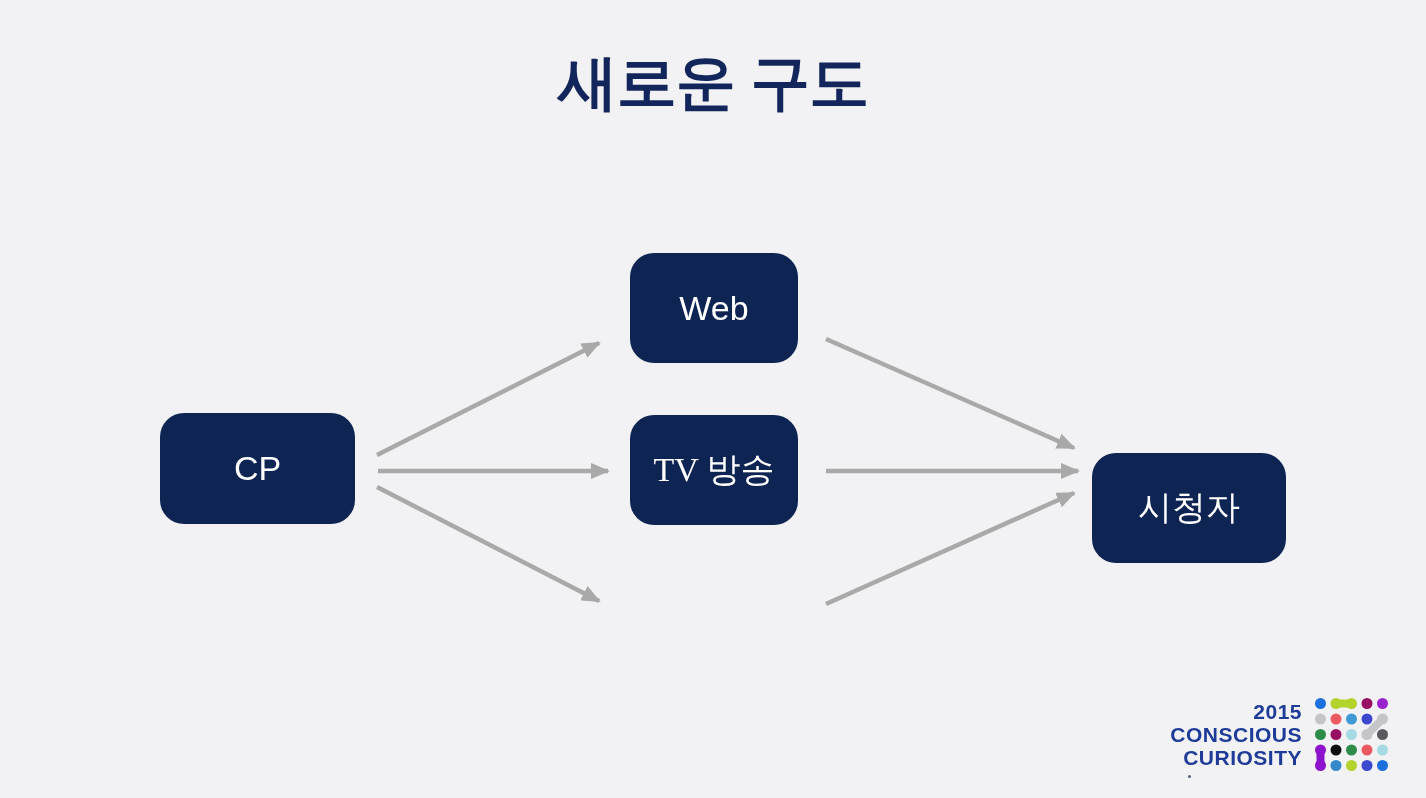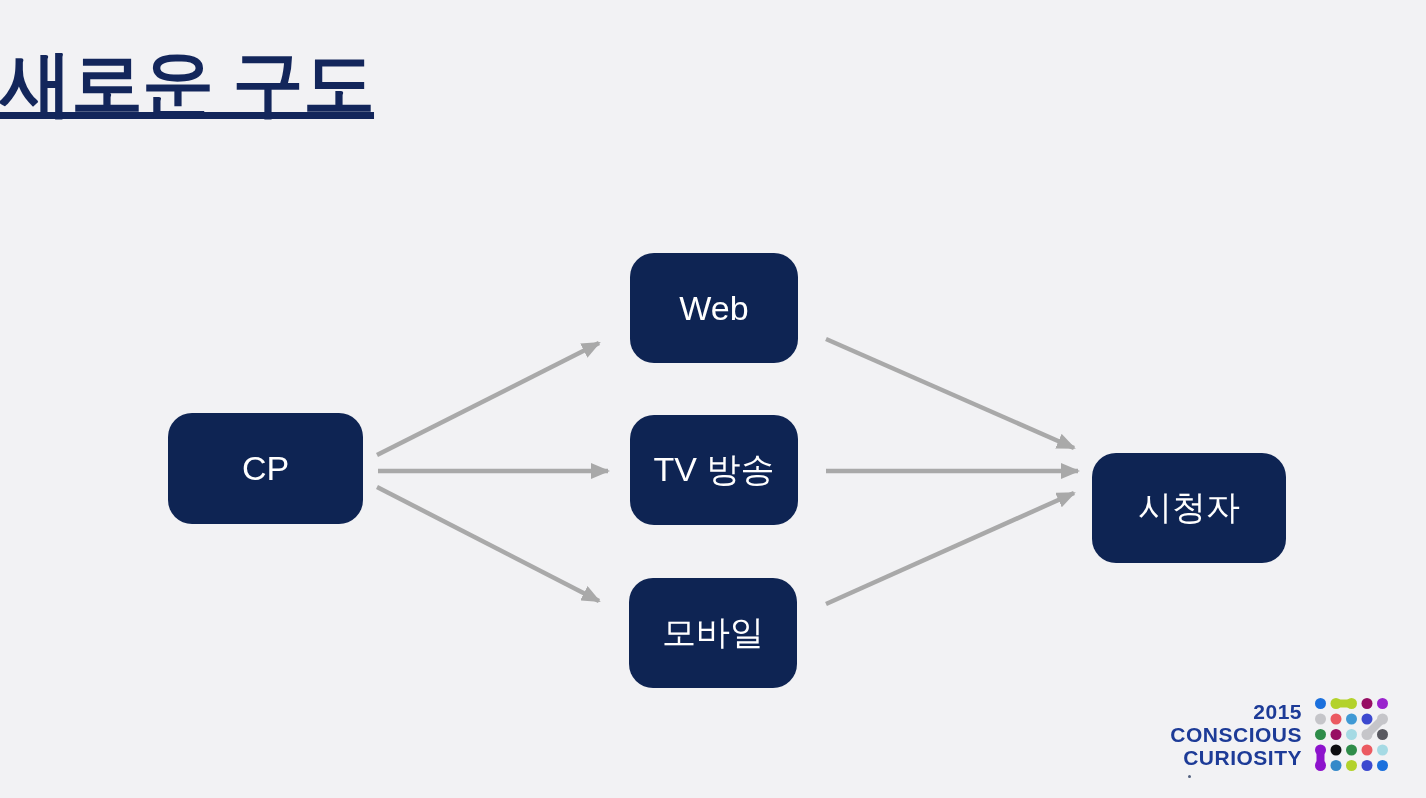--- a/index.html
+++ b/index.html
@@ -11,28 +11,27 @@
   }
   .slide {
     position: relative;
     width: 1426px; height: 798px;
     background: var(--bg, #f2f2f4);
   }
   .slide-title {
     position: absolute;
     top: 50px; left: 0;
     width: 100%;
-    text-align: left;
-    font-size: 72px;
+    text-align: center;
+    font-size: 60px;
     line-height: 66px;
     font-weight: 700;
     letter-spacing: -1px;
     color: var(--title, #13265b);
     margin: 0;
-    text-decoration: underline;
   }
   .node {
     position: absolute;
     display: flex;
     align-items: center;
     justify-content: center;
     background: var(--box, #0e2453);
     border-radius: 24px;
     box-sizing: border-box;
   }
@@ -90,35 +89,32 @@
       </marker>
     </defs>
   <line x1="377" y1="455" x2="599" y2="343" stroke="#a9a9a9" stroke-width="4.5" marker-end="url(#arrowhead)"></line>
       <line x1="378" y1="471" x2="608" y2="471" stroke="#a9a9a9" stroke-width="4.5" marker-end="url(#arrowhead)"></line>
       <line x1="377" y1="487" x2="599" y2="601" stroke="#a9a9a9" stroke-width="4.5" marker-end="url(#arrowhead)"></line>
       <line x1="826" y1="339" x2="1074" y2="448" stroke="#a9a9a9" stroke-width="4.5" marker-end="url(#arrowhead)"></line>
       <line x1="826" y1="471" x2="1078" y2="471" stroke="#a9a9a9" stroke-width="4.5" marker-end="url(#arrowhead)"></line>
       <line x1="826" y1="604" x2="1074" y2="493" stroke="#a9a9a9" stroke-width="4.5" marker-end="url(#arrowhead)"></line>
     </svg>
 
-  <div class="node" style="left:168px; top:413px; width:195px; height:111px;">
+  <div class="node" style="left:160px; top:413px; width:195px; height:111px;">
     <span class="node-label">CP</span>
   </div>
 
   <div class="node" style="left:630px; top:253px; width:168px; height:110px;">
     <span class="node-label">Web</span>
   </div>
 
-  <div class="node" style="left:630px; top:415px; width:168px; height:110px;">
+  <div class="node" style="left:630px; top:415px; width:168px; height:110px;font-family:Liberation Serif, serif;">
     <span class="node-label">TV 방송</span>
   </div>
 
-  <div class="node" style="left:629px; top:578px; width:168px; height:110px;">
-    <span class="node-label">모바일</span>
-  </div>
 
   <div class="node" style="left:1092px; top:415px; width:194px; height:110px;margin-top:38px;">
     <span class="node-label">시청자</span>
   </div>
 
   <div class="logo">
     <div class="logo-text">
       <div>2015</div>
       <div>CONSCIOUS</div>
       <div>CURIOSITY</div>

